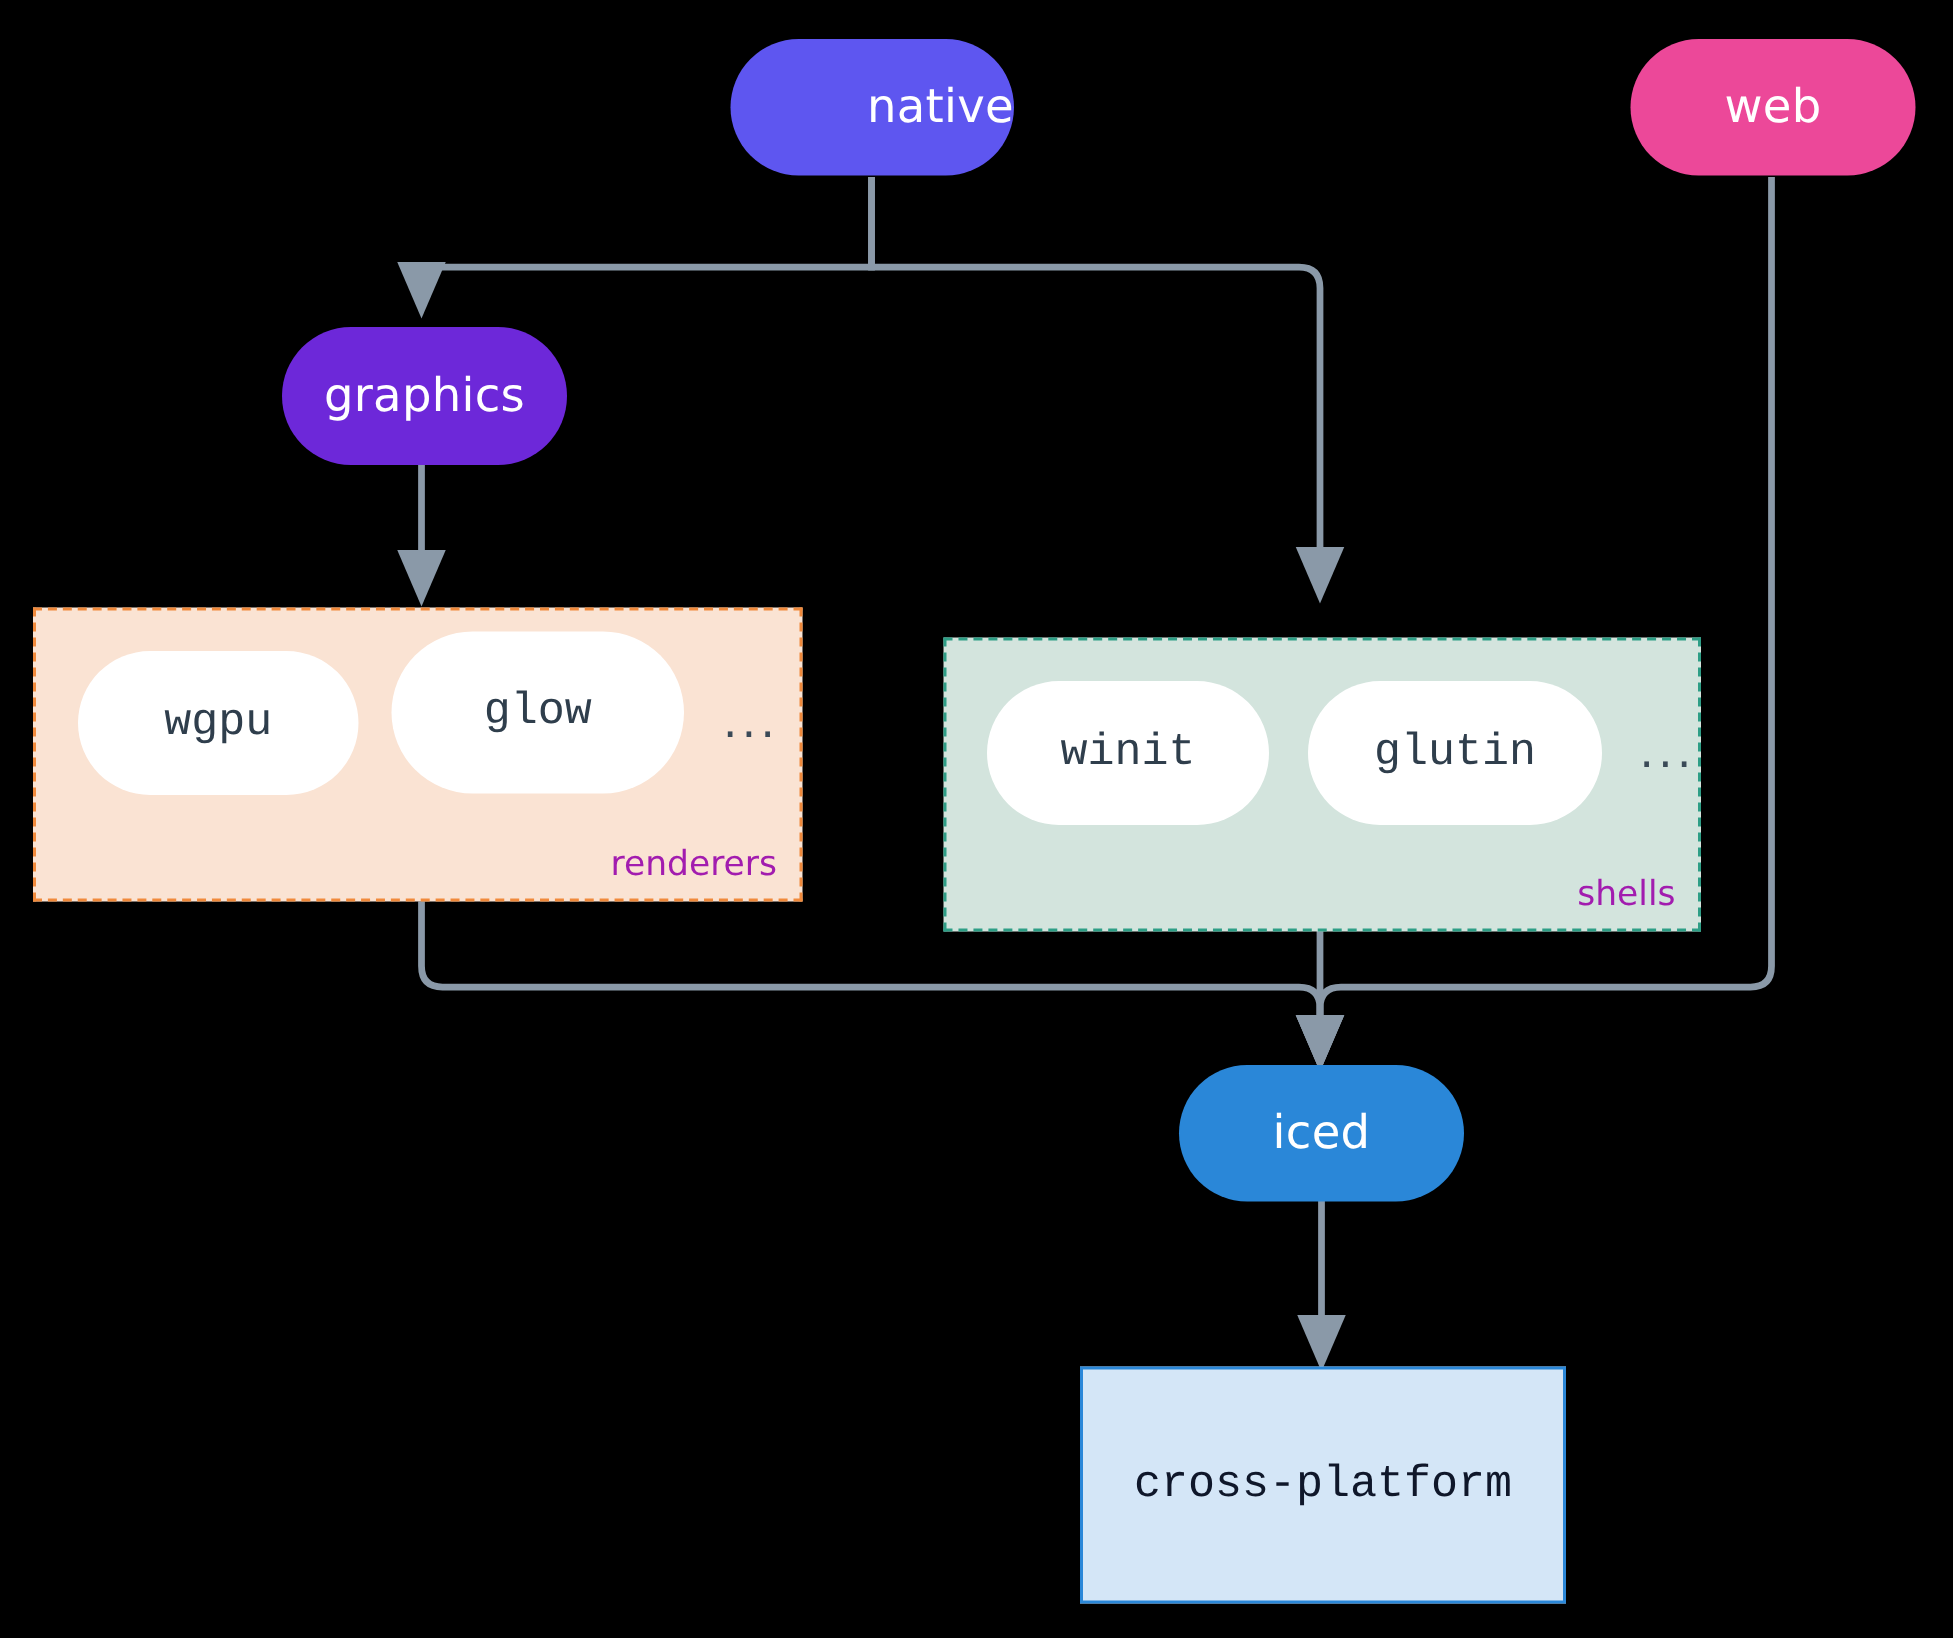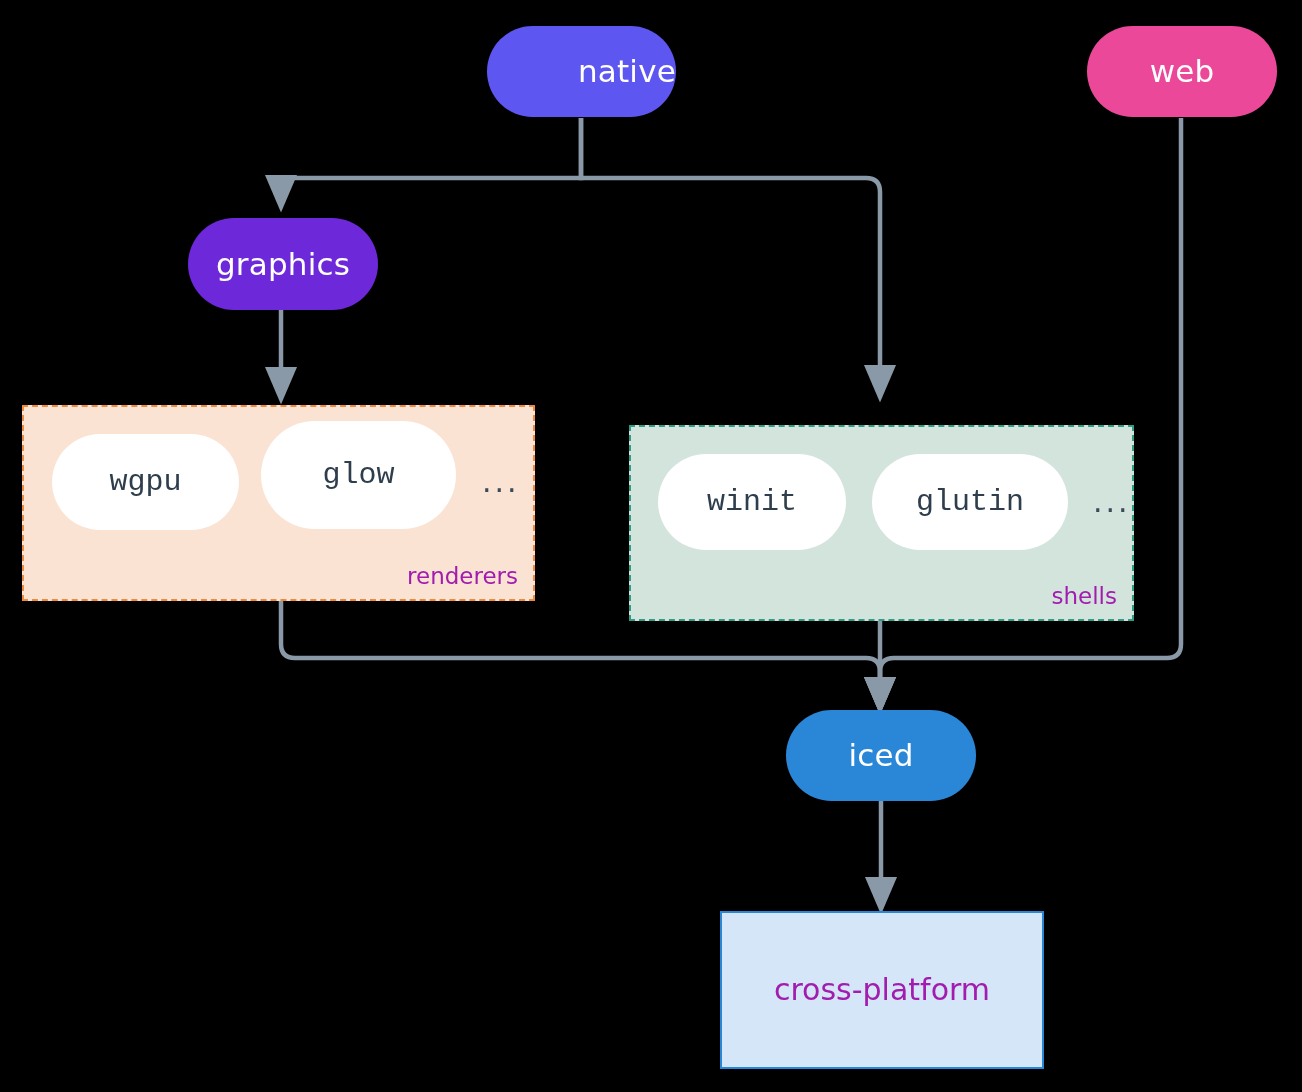--- a/index.html
+++ b/index.html
@@ -93,24 +93,25 @@
   }
   
   .rect-app {
     position: absolute;
     box-sizing: border-box;
     display: flex;
     align-items: center;
     justify-content: center;
     flex-direction: row;
     font-size: 30px;
-    color: #a21caf;
+    color: #0f172a;
     line-height: 1.55;
     border-width: 2px;
     border-style: solid;
+    font-family: Liberation Mono, monospace;
   }
   .rect-app span { display: block; }
 </style>
 </head>
 <body>
 
 <div id="canvas">
 
   <svg id="edges" viewBox="0 0 1302 1092" width="1302" height="1092">
     <defs>

